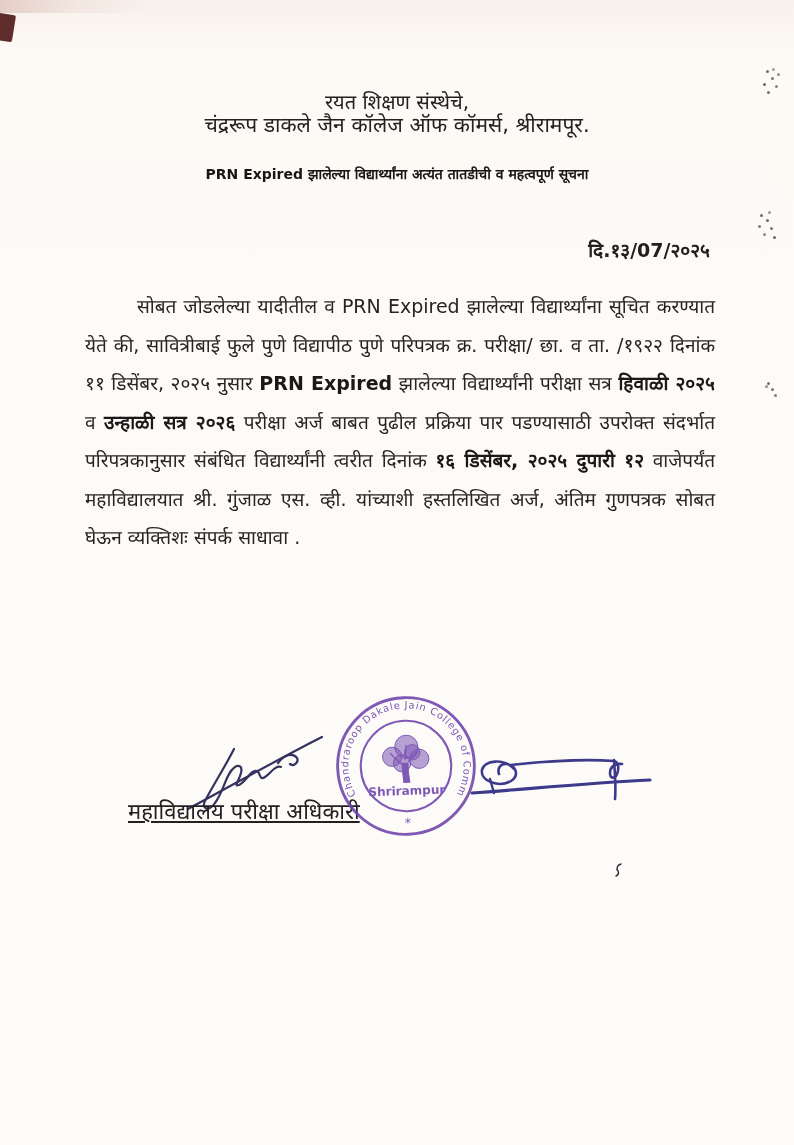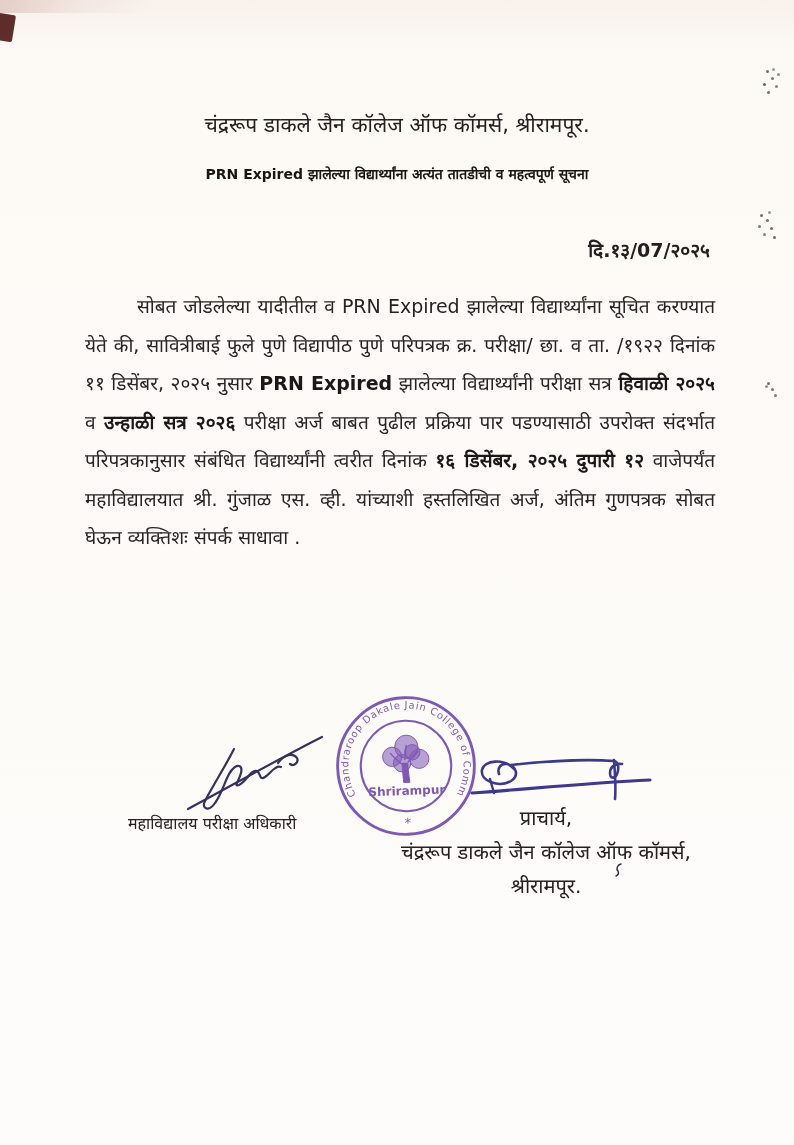--- a/index.html
+++ b/index.html
@@ -14,21 +14,21 @@
   .subject-line{top:164px;font-size:14px;font-weight:bold;color:#181516;}
   .date-line{position:absolute;top:237px;right:84px;font-size:19px;font-weight:bold;}
   .para{
     position:absolute;left:85px;right:79px;margin:0;
     font-size:19px;text-align:justify;color:#272324;
   }
   .para1{top:287px;line-height:38.5px;text-indent:52px;}
   .para2{top:571px;line-height:40px;text-indent:52px;}
   .b{font-weight:bold;color:#1b1819;margin-top:16px;}
   .sig-left-svg{position:absolute;left:180px;top:731px;width:148px;height:84px;}
-  .sig-left-title{position:absolute;left:128px;top:812px;font-size:16px;}
+  .sig-left-title{position:absolute;left:128px;top:795px;font-size:22px;text-decoration:underline;}
   .stamp{position:absolute;left:329px;top:689px;width:154px;height:154px;transform:rotate(-2deg);}
   .sig-right-svg{position:absolute;left:466px;top:747px;width:198px;height:64px;}
   .sig-right-block{position:absolute;left:392px;top:801px;width:308px;text-align:center;font-size:20px;line-height:34px;}
   .stray-mark{position:absolute;left:612px;top:862px;width:12px;height:16px;}
   .enclosure{position:absolute;left:80px;top:886px;font-size:20px;}
   .corner-ink{position:absolute;left:-5px;top:14px;width:19px;height:27px;background:#4e1616;border-radius:2px;transform:rotate(9deg);opacity:.9;}
   .top-smudge{position:absolute;left:0;top:0;width:150px;height:13px;
     background:linear-gradient(90deg,rgba(196,148,138,.38),rgba(214,176,166,.18),rgba(230,205,198,0));}
   .speck{position:absolute;width:3px;height:3px;background:#4c4c4c;border-radius:50%;opacity:.8;}
   .speck1{left:766px;top:70px;box-shadow:5px 7px 0 #5c5c5c,-3px 13px 0 #454545,9px 15px 0 #6a6a6a,1px 21px 0 #515151,11px 3px 0 #777,6px -2px 0 #888;}
@@ -39,20 +39,21 @@
 <body>
 
 <div class="page">
 
   <div class="top-smudge"></div>
   <div class="corner-ink"></div>
   <div class="speck speck1"></div>
   <div class="speck speck2"></div>
   <div class="speck speck3"></div>
 
+  <div class="center org-line">रयत शिक्षण संस्थेचे,</div>
   <div class="center college-line">चंद्ररूप डाकले जैन कॉलेज ऑफ कॉमर्स, श्रीरामपूर.</div>
   <div class="center subject-line">PRN Expired झालेल्या विद्यार्थ्यांना अत्यंत तातडीची व महत्वपूर्ण सूचना</div>
 
   <div class="date-line">दि.१३/07/२०२५</div>
 
   <p class="para para1"><span>सोबत जोडलेल्या यादीतील व PRN Expired झालेल्या विद्यार्थ्यांना सूचित करण्यात येते की, सावित्रीबाई फुले पुणे विद्यापीठ पुणे परिपत्रक क्र. परीक्षा/ छा. व ता. /१९२२ दिनांक ११ डिसेंबर, २०२५ नुसार </span><span class="b">PRN Expired</span><span> झालेल्या विद्यार्थ्यांनी परीक्षा सत्र </span><span class="b">हिवाळी २०२५</span><span> व </span><span class="b">उन्हाळी सत्र २०२६</span><span> परीक्षा अर्ज बाबत पुढील प्रक्रिया पार पडण्यासाठी उपरोक्त संदर्भात परिपत्रकानुसार संबंधित विद्यार्थ्यांनी त्वरीत दिनांक </span><span class="b">१६ डिसेंबर, २०२५ दुपारी १२</span><span> वाजेपर्यंत महाविद्यालयात श्री. गुंजाळ एस. व्ही. यांच्याशी हस्तलिखित अर्ज, अंतिम गुणपत्रक सोबत घेऊन व्यक्तिशः संपर्क साधावा .</span></p>
 
 
   <svg class="sig-left-svg" viewBox="0 0 148 84">
     <g fill="none" stroke="#35325f" stroke-width="2.2" stroke-linecap="round">
@@ -88,23 +89,18 @@
 
   <svg class="sig-right-svg" viewBox="0 0 198 64">
     <g fill="none" stroke="#3d3a8c" stroke-linecap="round">
       <path stroke-width="2.6" d="M 48 22 C 38 11 18 13 16 23 C 14 34 33 41 45 34 C 53 29 51 19 41 17 C 35 16 31 21 33 27"></path>
       <path stroke-width="2.6" d="M 45 18 C 82 14 121 12 148 14 C 153 15 153 22 151 27 C 149 32 144 32 144 26 C 144 20 149 16 156 17"></path>
       <path stroke-width="3.2" d="M 6 46 C 62 42 122 36 184 33"></path>
       <path stroke-width="2.6" d="M 148 13 C 149 26 150 42 149 52"></path>
       <path stroke-width="2.4" d="M 24 32 L 28 46"></path>
     </g>
   </svg>
-  <div class="sig-right-block">
-    <div>प्राचार्य,</div>
-    <div>चंद्ररूप डाकले जैन कॉलेज ऑफ कॉमर्स,</div>
-    <div>श्रीरामपूर.</div>
-  </div>
   <svg class="stray-mark" viewBox="0 0 12 16">
     <path d="M 9 2 C 5 3 4 7 6 9 C 7 11 6 13 4 14" fill="none" stroke="#2c2838" stroke-width="1.4" stroke-linecap="round"></path>
   </svg>
 
 
 </div>
 
 </body></html>

